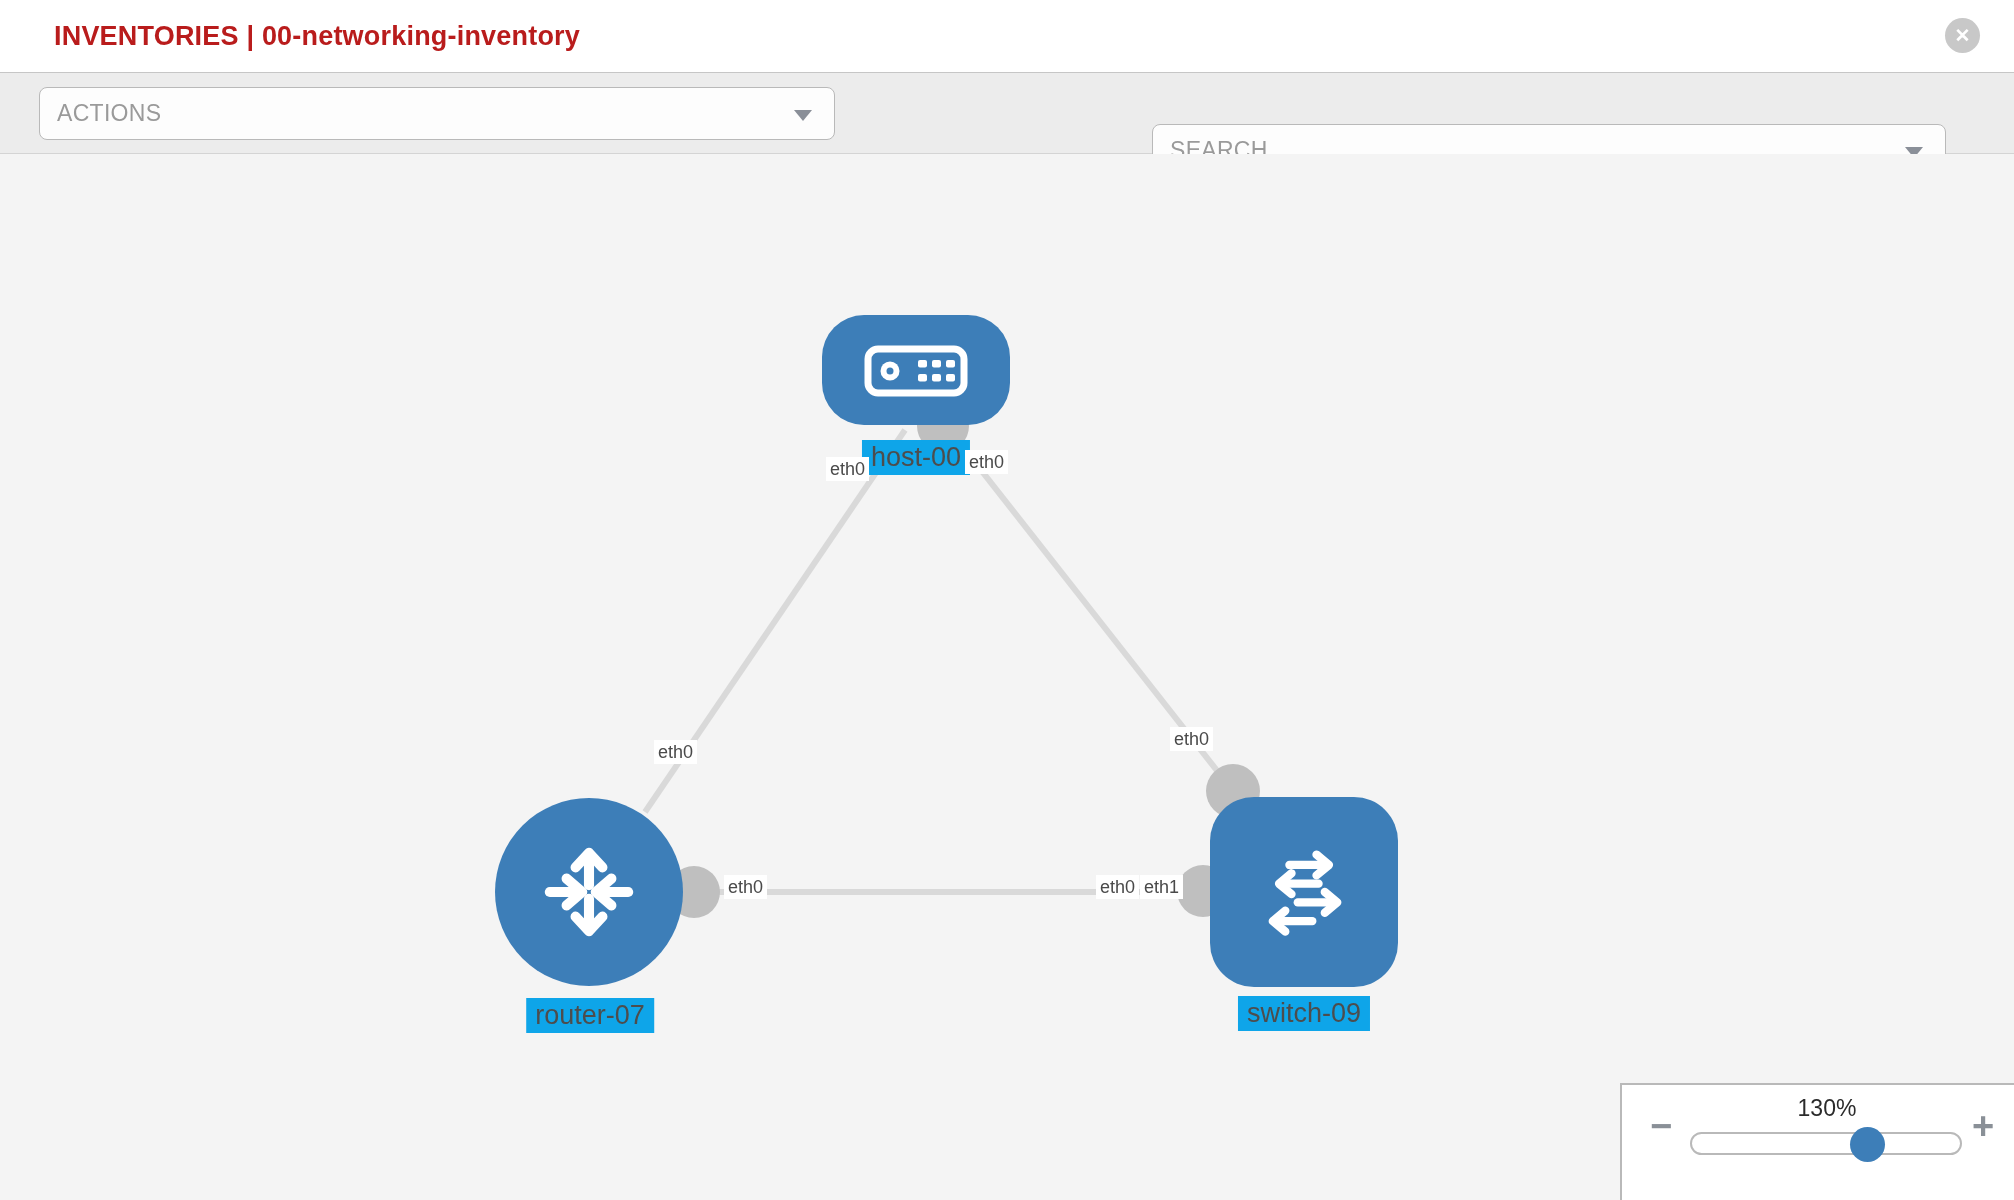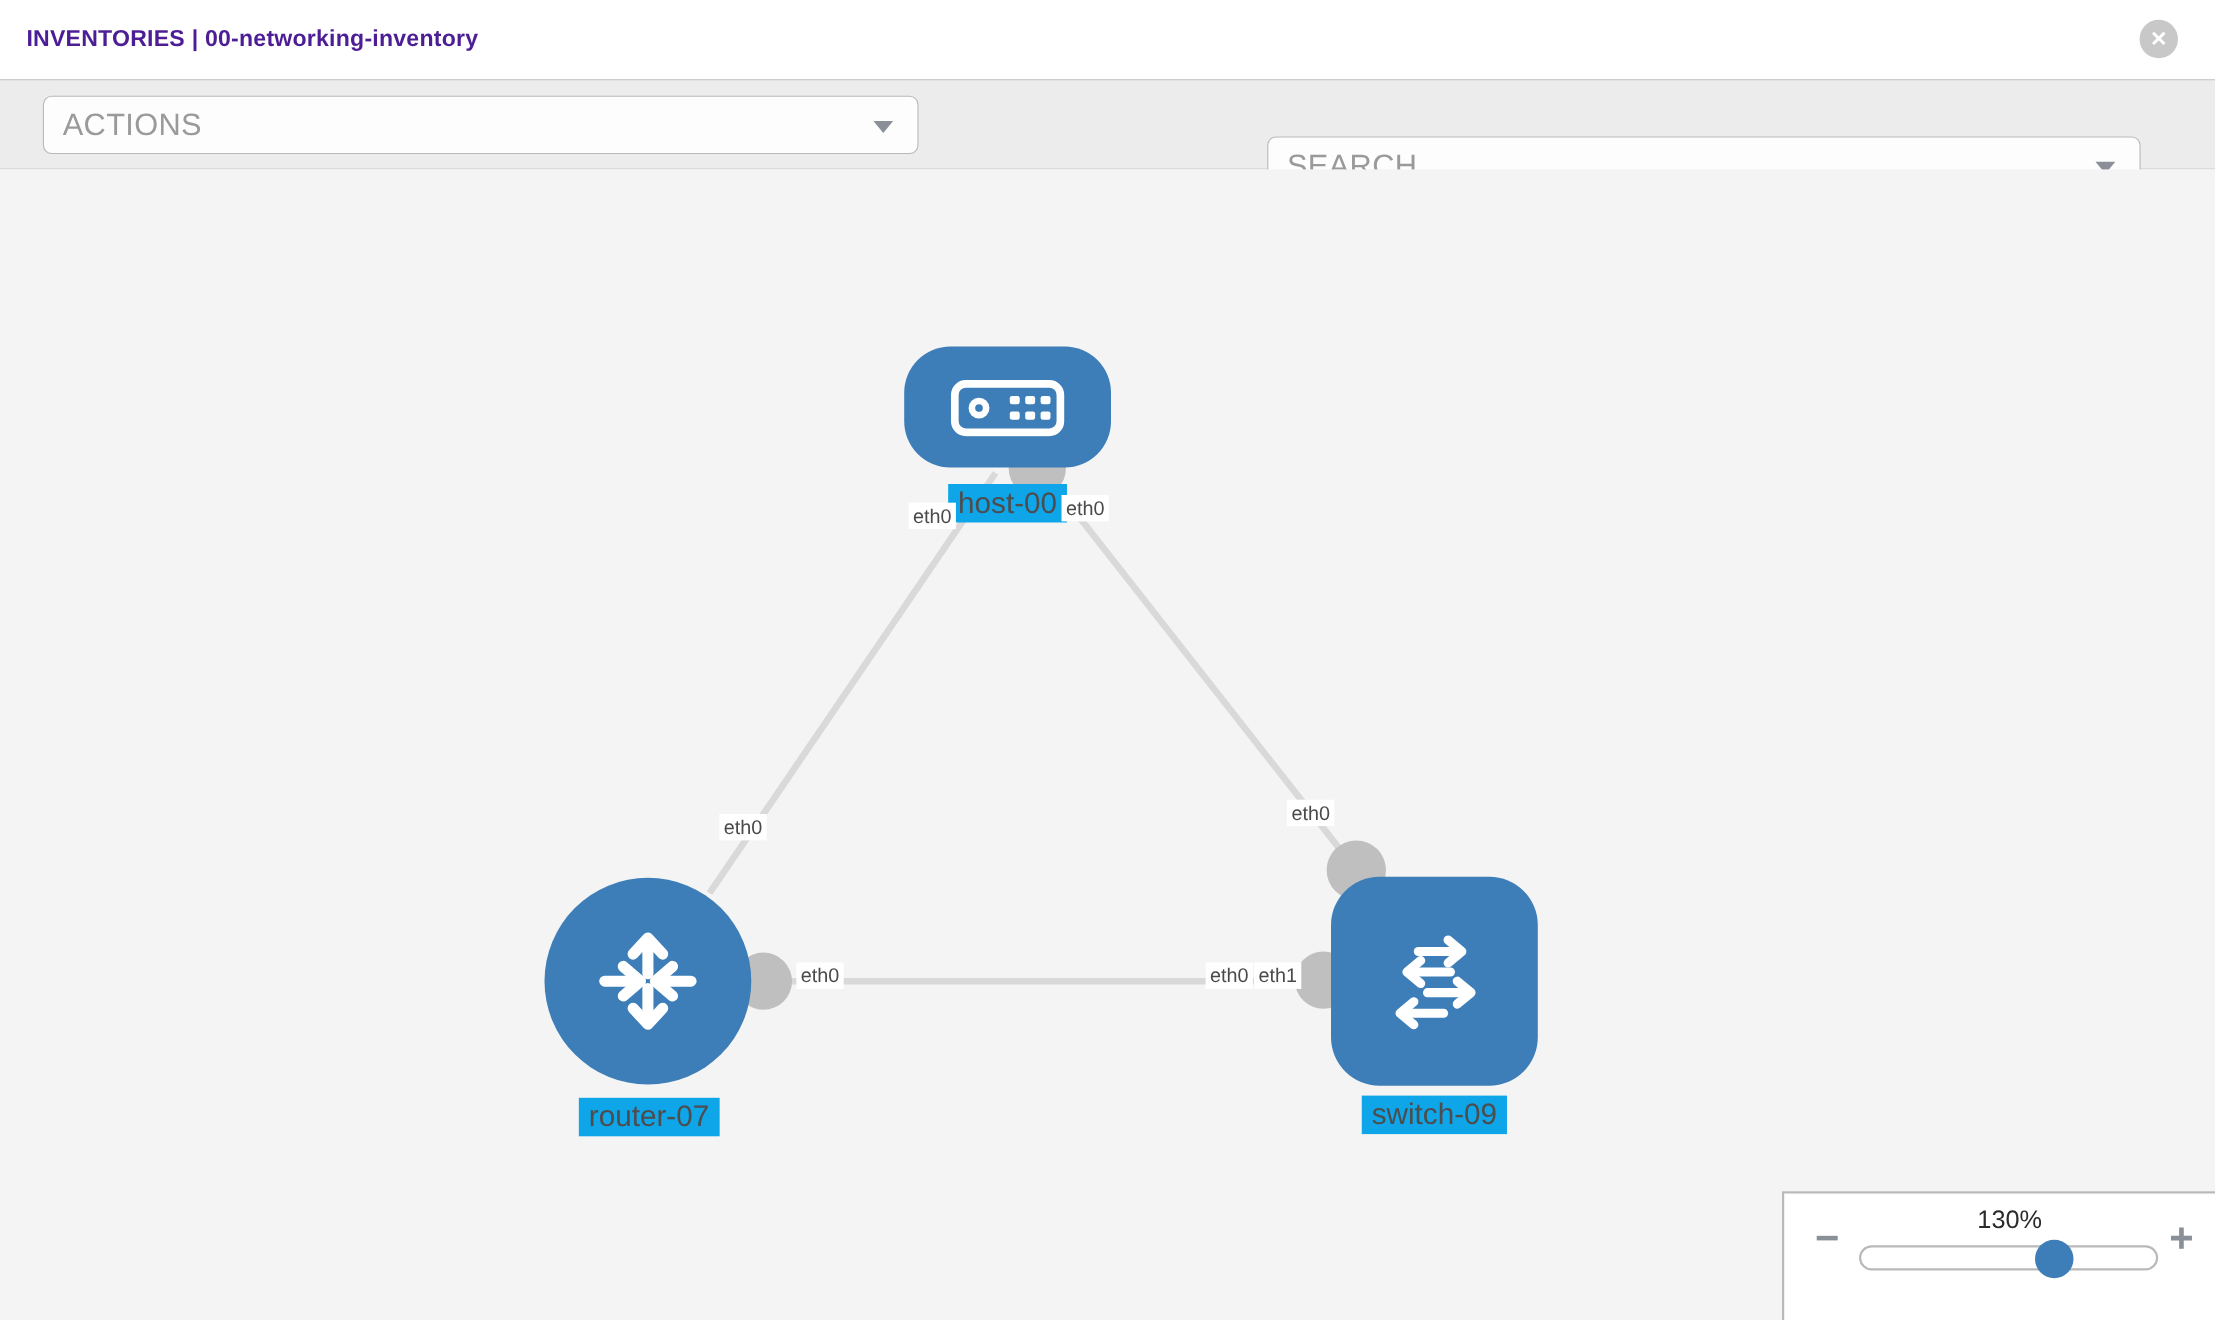--- a/index.html
+++ b/index.html
@@ -1,32 +1,32 @@
 <!DOCTYPE html>
 <html><head>
 <meta charset="utf-8">
 <style>
   * { margin:0; padding:0; box-sizing:border-box; }
   html,body { width:2014px; height:1200px; font-family:"Liberation Sans", sans-serif; background:#ffffff; overflow:hidden; }
   #app { position:relative; width:2014px; height:1200px; background:#ffffff; }
 
   
   .header { position:absolute; left:0; top:0; width:2014px; height:72px; background:#ffffff; }
-  .header-title { position:absolute; left:24px; top:0; height:72px; display:flex; align-items:center;
-                  font-size:21px; font-weight:700; color:#4c1d95; letter-spacing:0.2px; }
+  .header-title { position:absolute; left:54px; top:0; height:72px; display:flex; align-items:center;
+                  font-size:27px; font-weight:700; color:#b91c1c; letter-spacing:0.2px; }
   .close-btn { position:absolute; left:1945px; top:18px; width:35px; height:35px; border-radius:50%;
                background:#c8c8c8; color:#ffffff; display:flex; align-items:center; justify-content:center;
                font-size:19px; font-weight:700; cursor:pointer; }
 
   
   .toolbar { position:absolute; left:0; top:72px; width:2014px; height:82px; background:#ececec;
              border-top:1px solid #c6c6c6; border-bottom:1px solid #d4d4d4; }
   .dropdown { position:absolute; top:14px; height:53px; background:#fdfdfd; border:1px solid #b9b9b9;
               border-radius:8px; display:flex; align-items:center; cursor:pointer; }
-  .dropdown .dd-label { font-size:28px; color:#9a9a9a; padding-left:17px; letter-spacing:0.3px; }
+  .dropdown .dd-label { font-size:23px; color:#9a9a9a; padding-left:17px; letter-spacing:0.3px; }
   .dropdown .caret { position:absolute; right:22px; top:22px; width:0; height:0;
                      border-left:9px solid transparent; border-right:9px solid transparent;
                      border-top:11px solid #8a8f98; }
   .dd-actions { left:39px; width:796px; }
   .dd-search  { left:1152px; width:794px;margin-top:37px; }
   .tool-icon { position:absolute; top:98px; width:34px; height:34px; cursor:pointer; }
   .tool-icon svg { width:100%; height:100%; fill:#8a9097; }
   .icon-wrench { left:1049px; }
   .icon-key    { left:1119px; }
 

